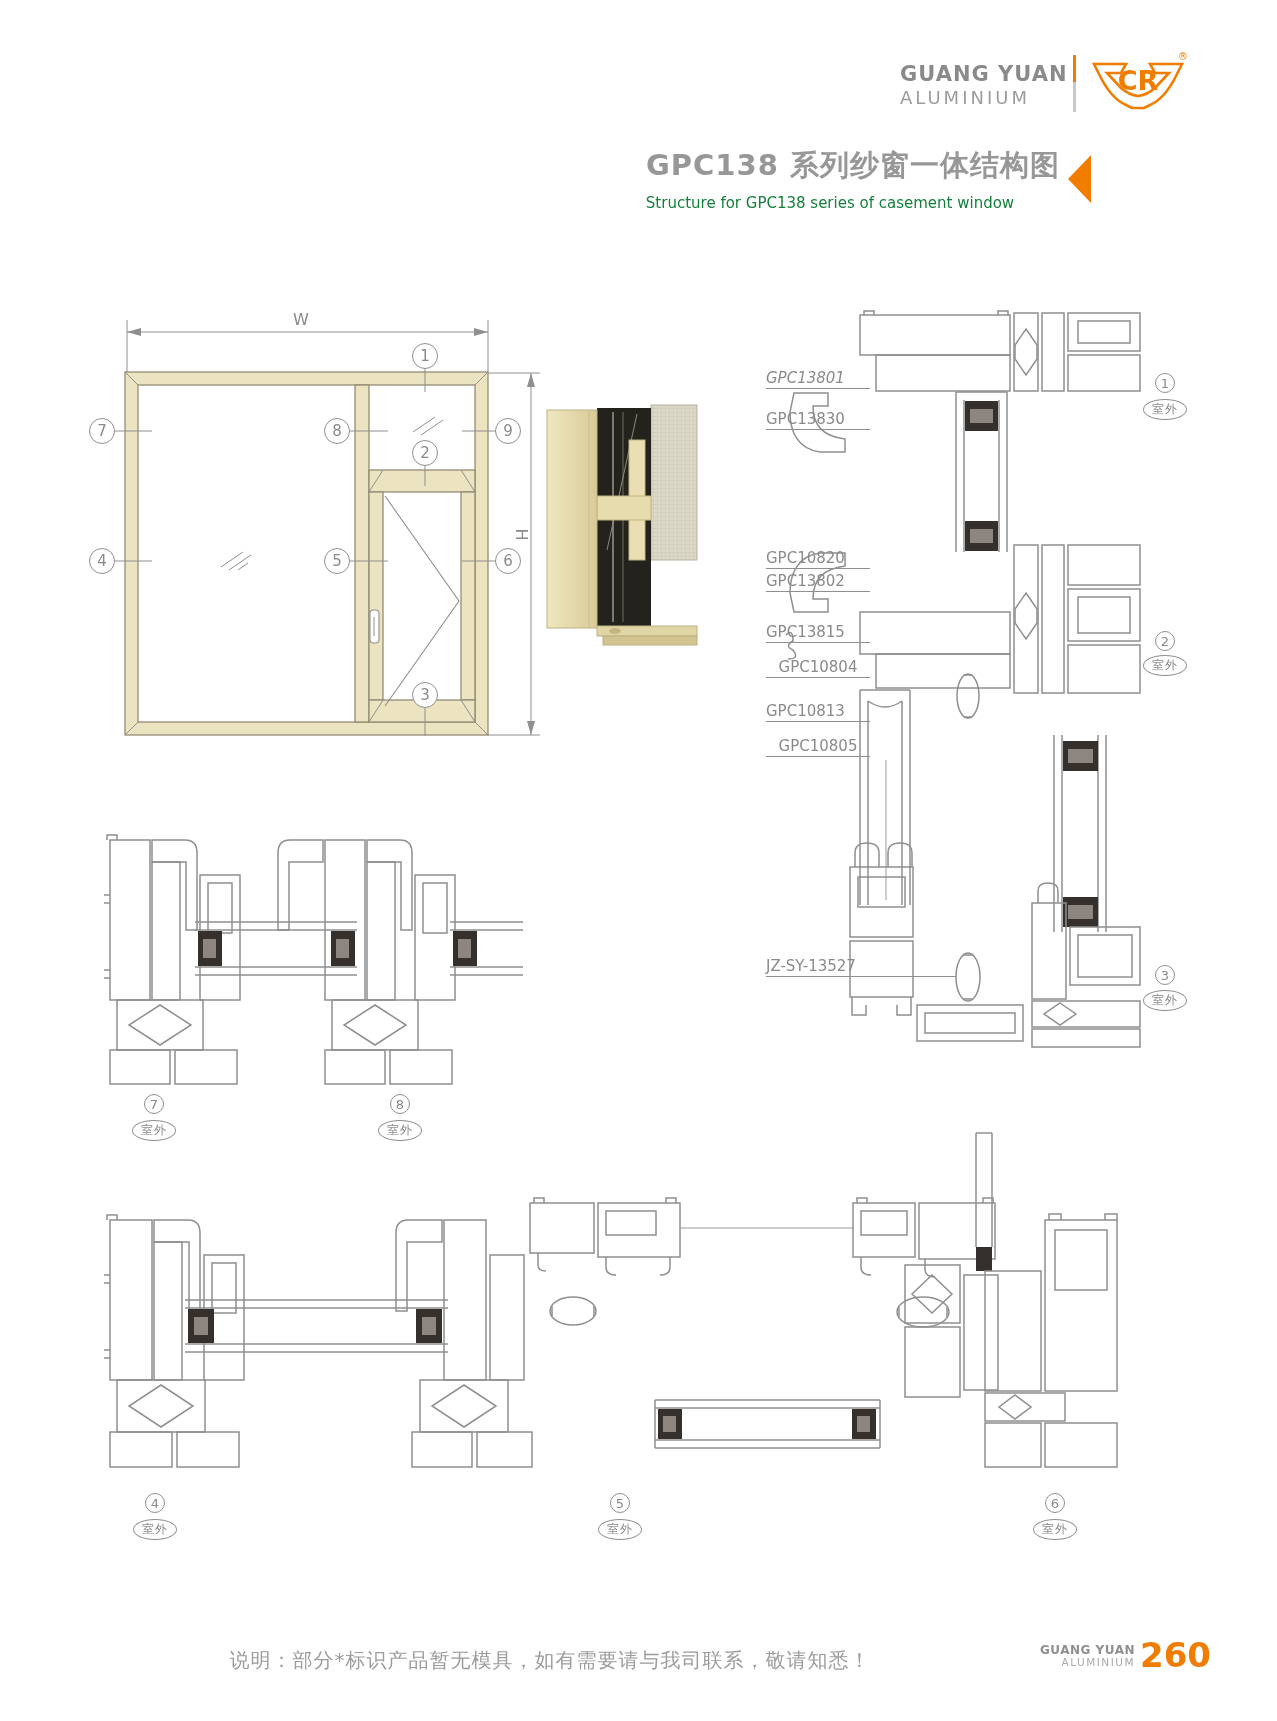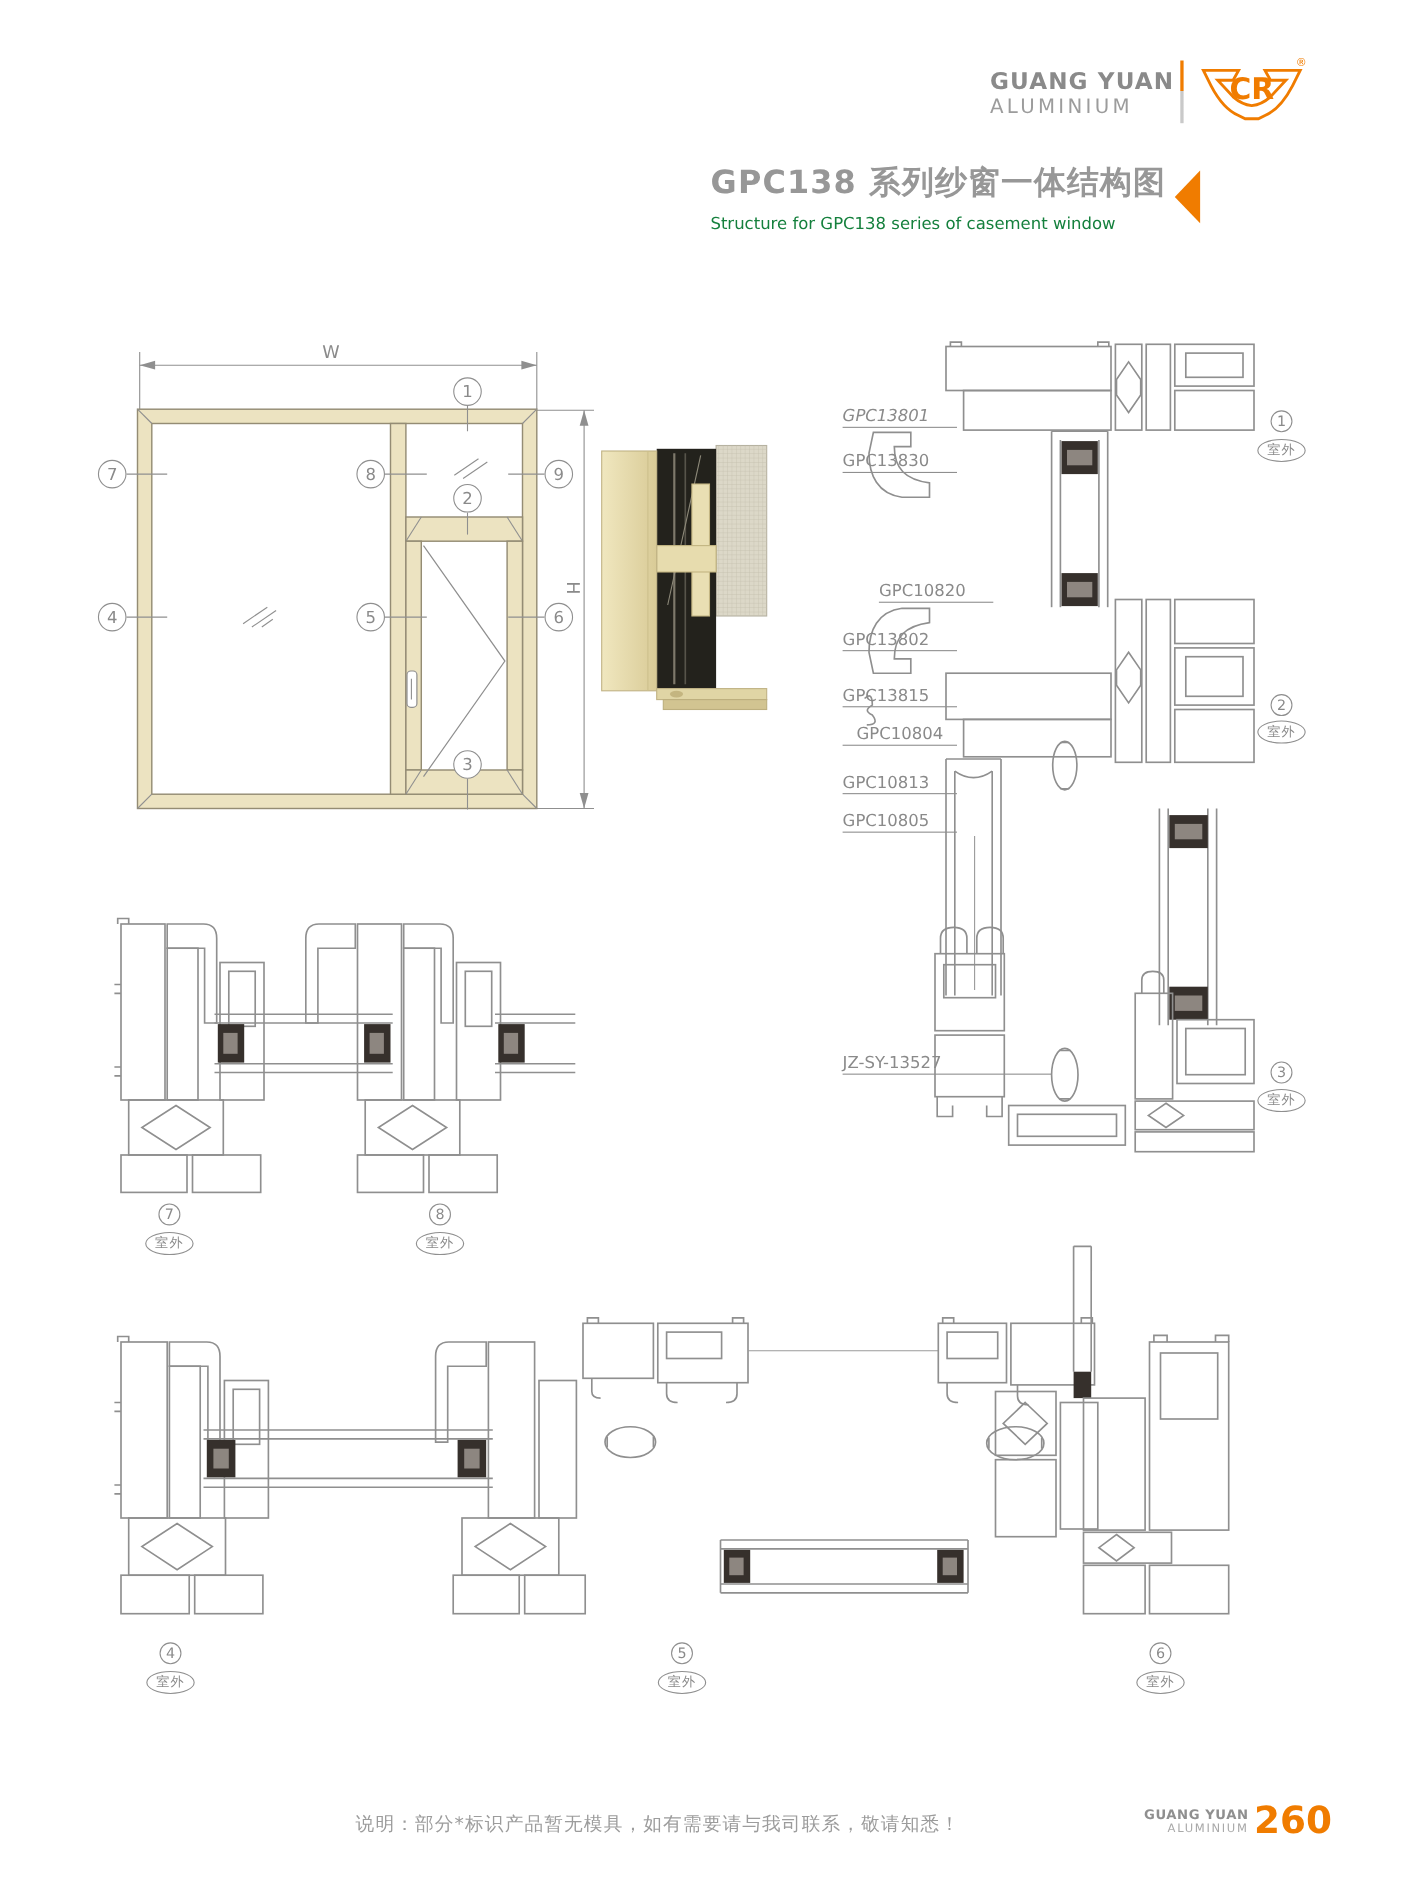--- a/index.html
+++ b/index.html
@@ -22,21 +22,21 @@
   .callout{border:1.5px solid #8f8f8f;border-radius:50%;background:#fff;color:#8a8a8a;
         display:flex;align-items:center;justify-content:center;box-sizing:border-box;}
   .c26{width:26px;height:26px;font-size:15px;}
   .c20{width:20px;height:20px;font-size:13px;}
   .oval{width:44px;height:21px;border:1.2px solid #8f8f8f;border-radius:50%;background:#fff;
         color:#8a8a8a;font-size:12px;display:flex;align-items:center;justify-content:center;
         letter-spacing:1px;box-sizing:border-box;}
   .plabel{font-size:15px;color:#8a8a8a;border-bottom:1px solid #8f8f8f;height:20px;line-height:18px;
         box-sizing:border-box;background:transparent;}
   
-  .foot-note{left:0;top:1647px;width:1100px;text-align:center;font-size:17px;color:#9c9c9c;letter-spacing:1px;padding-left:48px;}
+  .foot-note{left:0;top:1647px;width:1100px;text-align:center;font-size:20px;color:#9c9c9c;letter-spacing:1px;}
   .foot-brand{left:1030px;top:1644px;width:105px;text-align:right;color:#8f8f8f;line-height:1.05;}
   .foot-brand .b1{font-size:12px;font-weight:bold;letter-spacing:.5px;}
   .foot-brand .b2{font-size:10.5px;color:#a9a9a9;letter-spacing:1.5px;}
   .foot-page{left:1140px;top:1635px;font-size:34px;font-weight:bold;color:#f07c00;}
   svg .p{fill:none;stroke:#8f8f8f;stroke-width:1.5;}
   svg .p1{fill:none;stroke:#8f8f8f;stroke-width:1;}
   svg .ol{fill:#ece3c1;stroke:#948c74;stroke-width:1.3;}
   svg text{font-family:"DejaVu Sans","Liberation Sans",sans-serif;}
 </style>
 </head>
@@ -217,26 +217,26 @@
     <rect class="p" x="272" y="598" width="34" height="96"></rect>
     <rect class="p" x="310" y="622" width="70" height="58"></rect>
     <rect class="p" x="318" y="630" width="54" height="42"></rect>
     <rect class="p" x="272" y="696" width="108" height="26"></rect>
     <polygon class="p" points="300,698 316,709 300,720 284,709"></polygon>
     <rect class="p" x="272" y="724" width="108" height="18"></rect>
   </svg>
 
   <div class="abs plabel" style="left:766px;top:369px;width:104px;font-style:italic;">GPC13801</div>
   <div class="abs plabel" style="left:766px;top:410px;width:104px;">GPC13830</div>
-  <div class="abs plabel" style="left:766px;top:528px;width:104px;margin-left:33px;">GPC10820</div>
+  <div class="abs plabel" style="left:766px;top:549px;width:104px;">GPC10820</div>
   <div class="abs plabel" style="left:766px;top:572px;width:104px;">GPC13802</div>
   <div class="abs plabel" style="left:766px;top:623px;width:104px;">GPC13815</div>
   <div class="abs plabel" style="left:766px;top:658px;width:104px;text-align:center;">GPC10804</div>
   <div class="abs plabel" style="left:766px;top:702px;width:104px;">GPC10813</div>
-  <div class="abs plabel" style="left:766px;top:737px;width:104px;">GPC10805</div>
+  <div class="abs plabel" style="left:766px;top:737px;width:104px;text-align:center;">GPC10805</div>
   <div class="abs plabel" style="left:766px;top:957px;width:190px;">JZ-SY-13527</div>
 
   <div class="abs callout c20" style="left:1155px;top:373px;">1</div>
   <div class="abs oval" style="left:1143px;top:399px;">室外</div>
   <div class="abs callout c20" style="left:1155px;top:631px;">2</div>
   <div class="abs oval" style="left:1143px;top:655px;">室外</div>
   <div class="abs callout c20" style="left:1155px;top:965px;">3</div>
   <div class="abs oval" style="left:1143px;top:990px;">室外</div>
 
   <svg class="abs" style="left:95px;top:755px;" width="430" height="340" viewBox="0 0 430 340">

